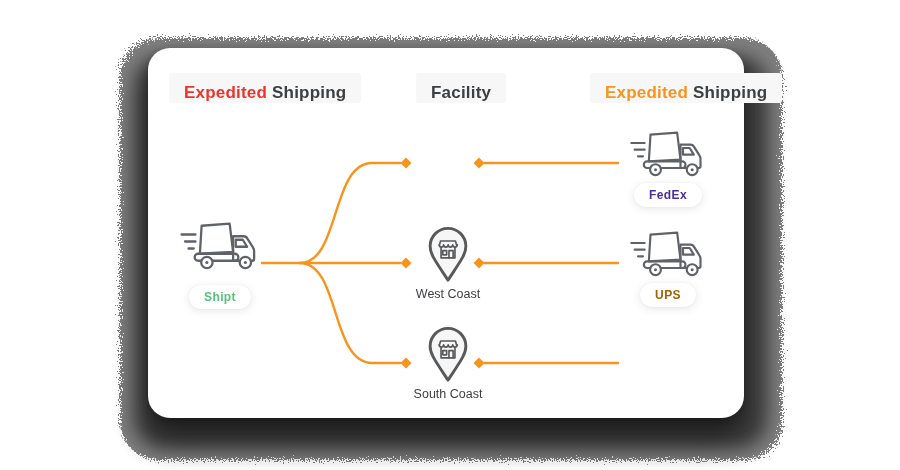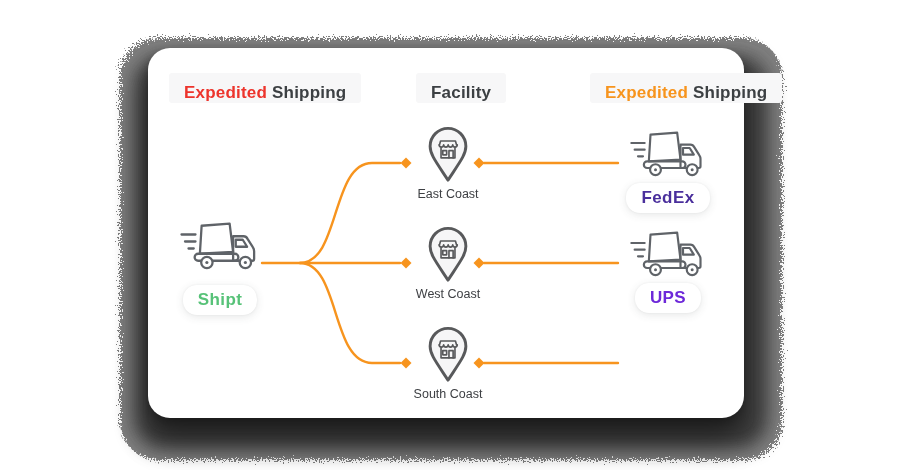--- a/index.html
+++ b/index.html
@@ -51,21 +51,21 @@
   .source-block{position:absolute;left:28px;top:170px;width:88px;
     display:flex;flex-direction:column;align-items:center;gap:8px;}
   .facility-row{position:absolute;left:255px;width:90px;
     display:flex;flex-direction:column;align-items:center;}
   .carrier-row{position:absolute;left:474px;width:92px;
     display:flex;flex-direction:column;align-items:center;}
 
   .brand-chip{
     margin-top:5px;background:#ffffff;border-radius:14px;padding:5px 15px;
     box-shadow:0 2px 8px rgba(60,64,67,.12), 0 0 2px rgba(60,64,67,.08);
-    font-size:17px;font-weight:700;letter-spacing:.4px;white-space:nowrap;
+    font-size:12px;font-weight:700;letter-spacing:.4px;white-space:nowrap;
   }
   .pin-label{margin-top:3px;font-size:12.5px;font-weight:500;color:#3e4044;white-space:nowrap;}
 </style>
 </head>
 <body>
 
 <div class="stage">
 
   <svg class="shadow-svg" width="900" height="470" viewBox="0 0 900 470" aria-hidden="true">
     <defs>
@@ -120,31 +120,20 @@
         <circle class="tire" cx="33" cy="50" r="6.5"></circle>
           <circle class="hub" cx="33" cy="50" r="1.8"></circle>
         <circle class="tire" cx="77" cy="50" r="6.5"></circle>
           <circle class="hub" cx="77" cy="50" r="1.8"></circle>
       </svg>
       <div class="brand-chip">
         <span style="color: rgb(87, 194, 120);">Shipt</span>
       </div>
     </div>
 
-    <div class="facility-row" style="top:78px">
-      <svg class="pin-svg" width="44" height="58" viewBox="0 0 44 60" aria-hidden="true">
-        <path class="marker" d="M22,2.5 C11.7,2.5 3.5,10.7 3.5,21 C3.5,29.5 9.5,37 22,56 C34.5,37 40.5,29.5 40.5,21 C40.5,10.7 32.3,2.5 22,2.5 Z"></path>
-        <path class="store" d="M13.2,19.5 L14.3,15.5 H29.7 L30.8,19.5"></path>
-        <path class="store" d="M12.8,19.5 a2.35,2.35 0 0 0 4.7,0 a2.35,2.35 0 0 0 4.7,0 a2.35,2.35 0 0 0 4.7,0 a2.35,2.35 0 0 0 4.7,0"></path>
-        <path class="store" d="M14.8,22.5 V33 H29.2 V22.5"></path>
-        <path class="store" d="M23,33 V25.5 H27.3 V33"></path>
-        <rect class="store" x="16.6" y="25.5" width="4" height="4.3"></rect>
-      </svg>
-      <div class="pin-label">East Coast</div>
-    </div>
     <div class="facility-row" style="top:278px">
       <svg class="pin-svg" width="44" height="58" viewBox="0 0 44 60" aria-hidden="true">
         <path class="marker" d="M22,2.5 C11.7,2.5 3.5,10.7 3.5,21 C3.5,29.5 9.5,37 22,56 C34.5,37 40.5,29.5 40.5,21 C40.5,10.7 32.3,2.5 22,2.5 Z"></path>
         <path class="store" d="M13.2,19.5 L14.3,15.5 H29.7 L30.8,19.5"></path>
         <path class="store" d="M12.8,19.5 a2.35,2.35 0 0 0 4.7,0 a2.35,2.35 0 0 0 4.7,0 a2.35,2.35 0 0 0 4.7,0 a2.35,2.35 0 0 0 4.7,0"></path>
         <path class="store" d="M14.8,22.5 V33 H29.2 V22.5"></path>
         <path class="store" d="M23,33 V25.5 H27.3 V33"></path>
         <rect class="store" x="16.6" y="25.5" width="4" height="4.3"></rect>
       </svg>
       <div class="pin-label">South Coast</div>
@@ -183,18 +172,18 @@
         <path d="M27,8 L59,5.5 L63,38 L25,40 Z"></path>
         <rect x="19" y="40" width="50" height="8" rx="4"></rect>
         <path d="M63,48 V20 H75 C77,20 78.5,21 79.5,23 L85.5,32.5 C86.5,34 87,35.5 87,37 V46 C87,47 86,48 85,48 Z"></path>
         <path d="M66,24 H74 L79,32 H66 Z"></path>
         <circle class="tire" cx="33" cy="50" r="6.5"></circle>
           <circle class="hub" cx="33" cy="50" r="1.8"></circle>
         <circle class="tire" cx="77" cy="50" r="6.5"></circle>
           <circle class="hub" cx="77" cy="50" r="1.8"></circle>
       </svg>
       <div class="brand-chip">
-        <span style="color: #6d28d9; margin-top: 34px;">UPS</span>
+        <span style="color: #a16207; margin-top: 34px;">UPS</span>
       </div>
     </div>
 
   </div>
 </div>
 
 </body></html>

